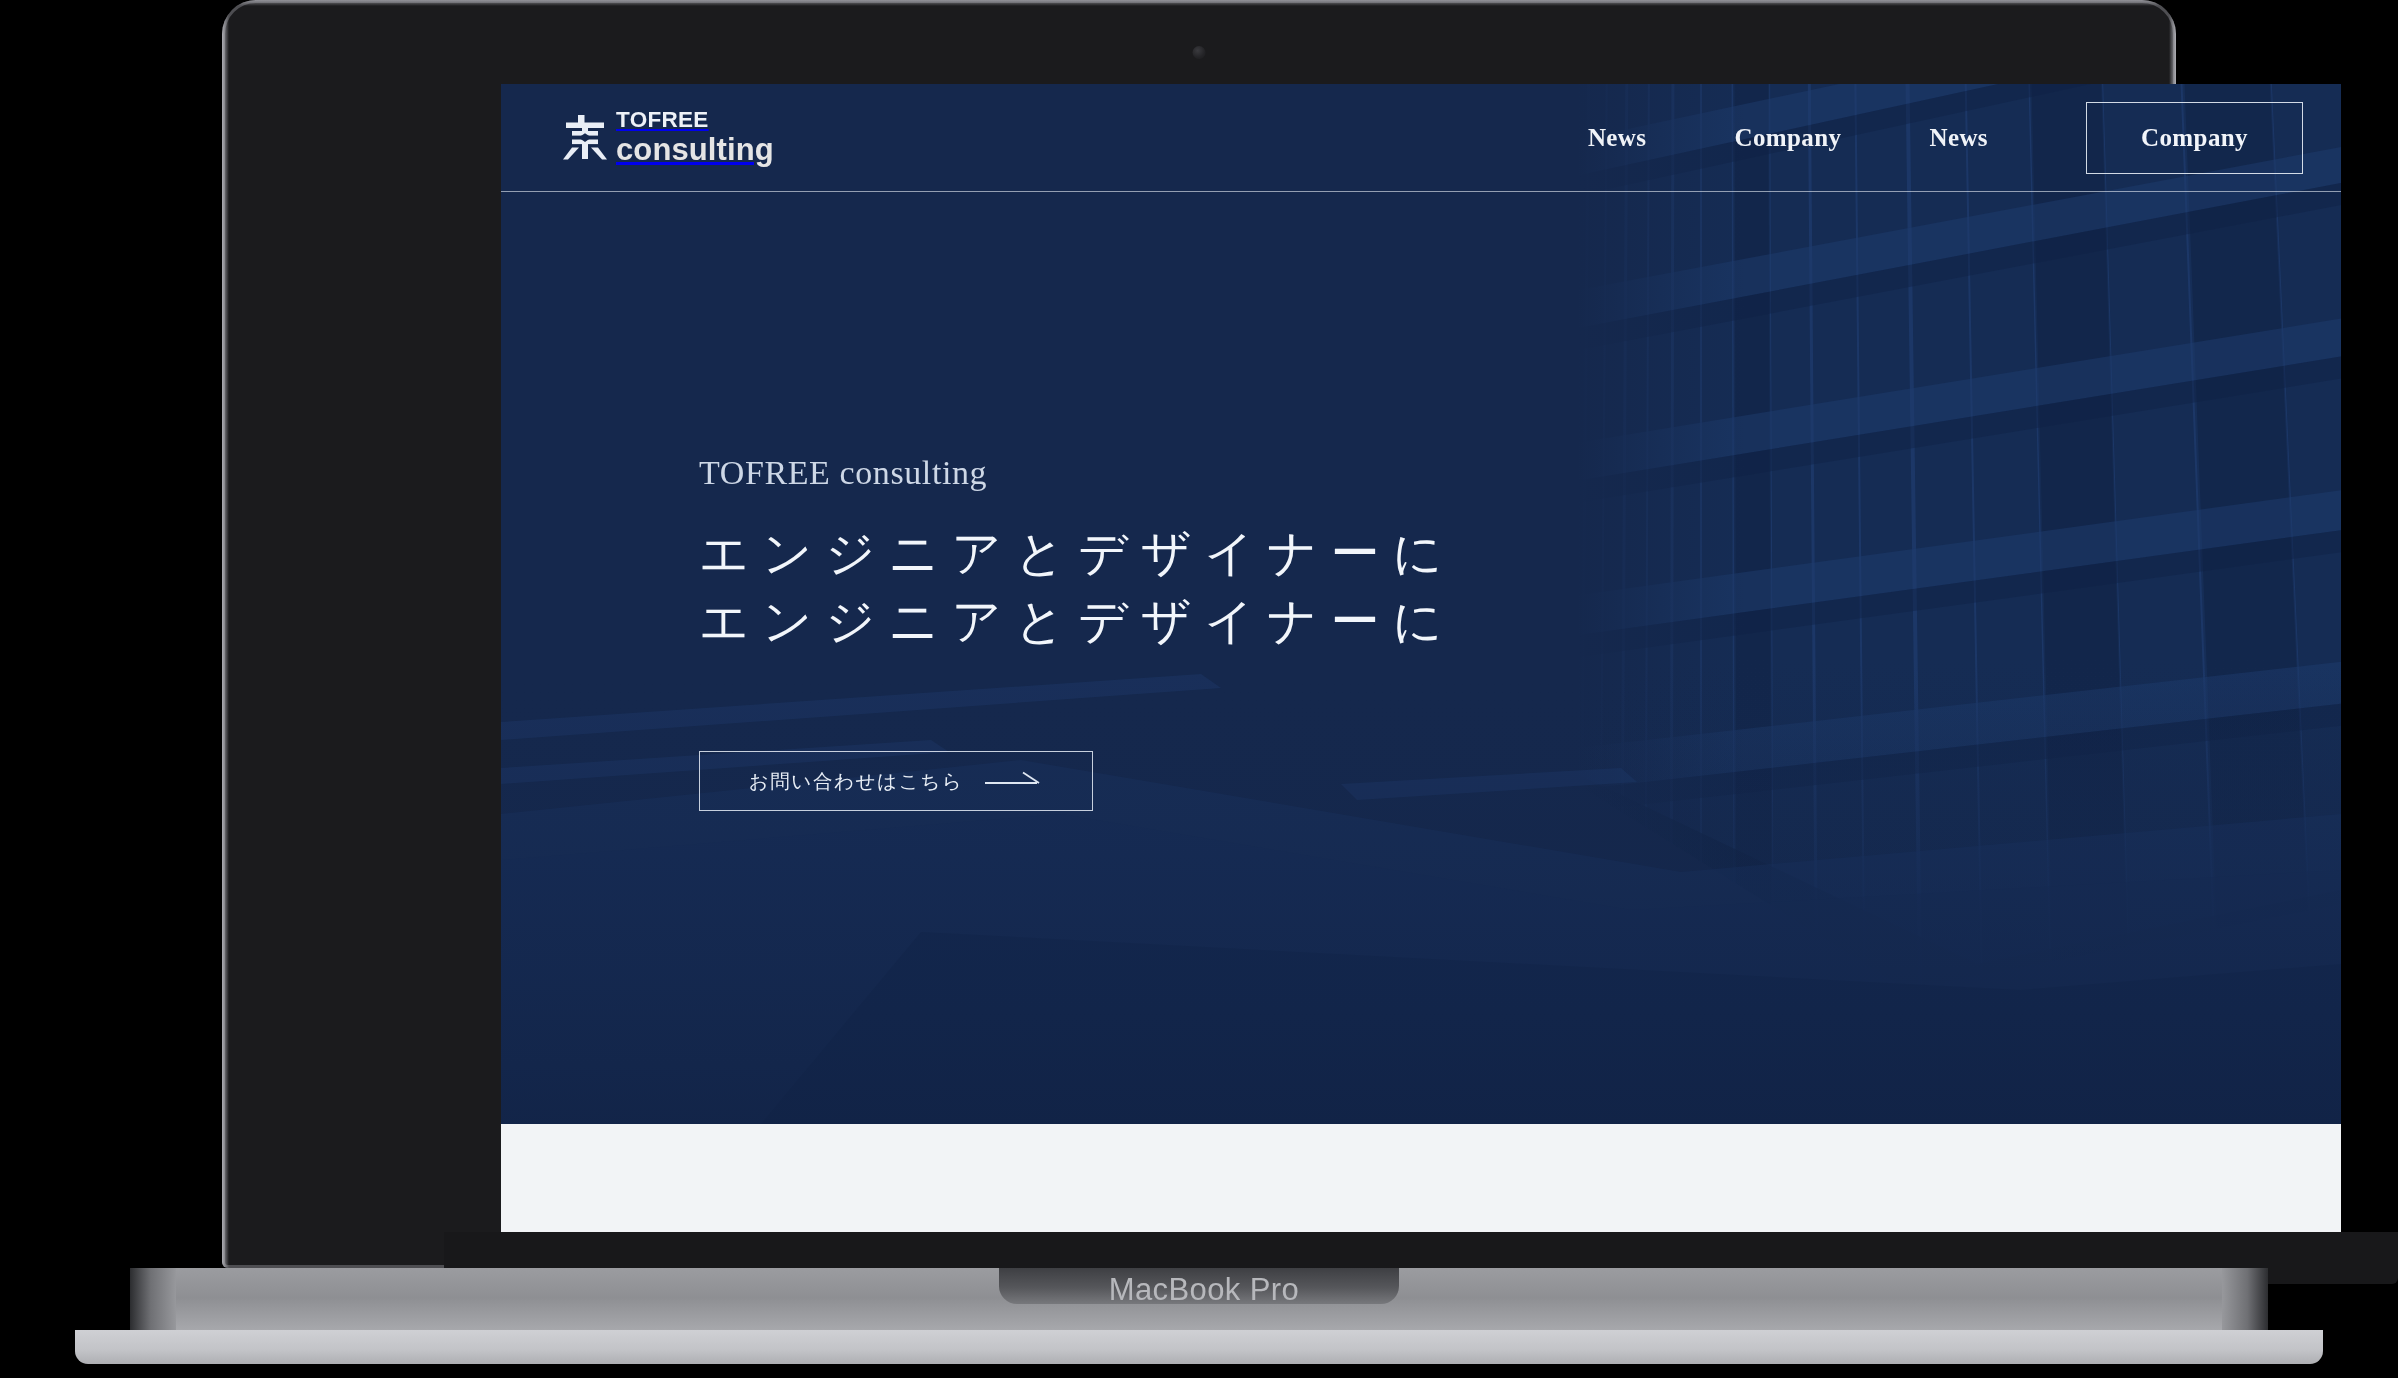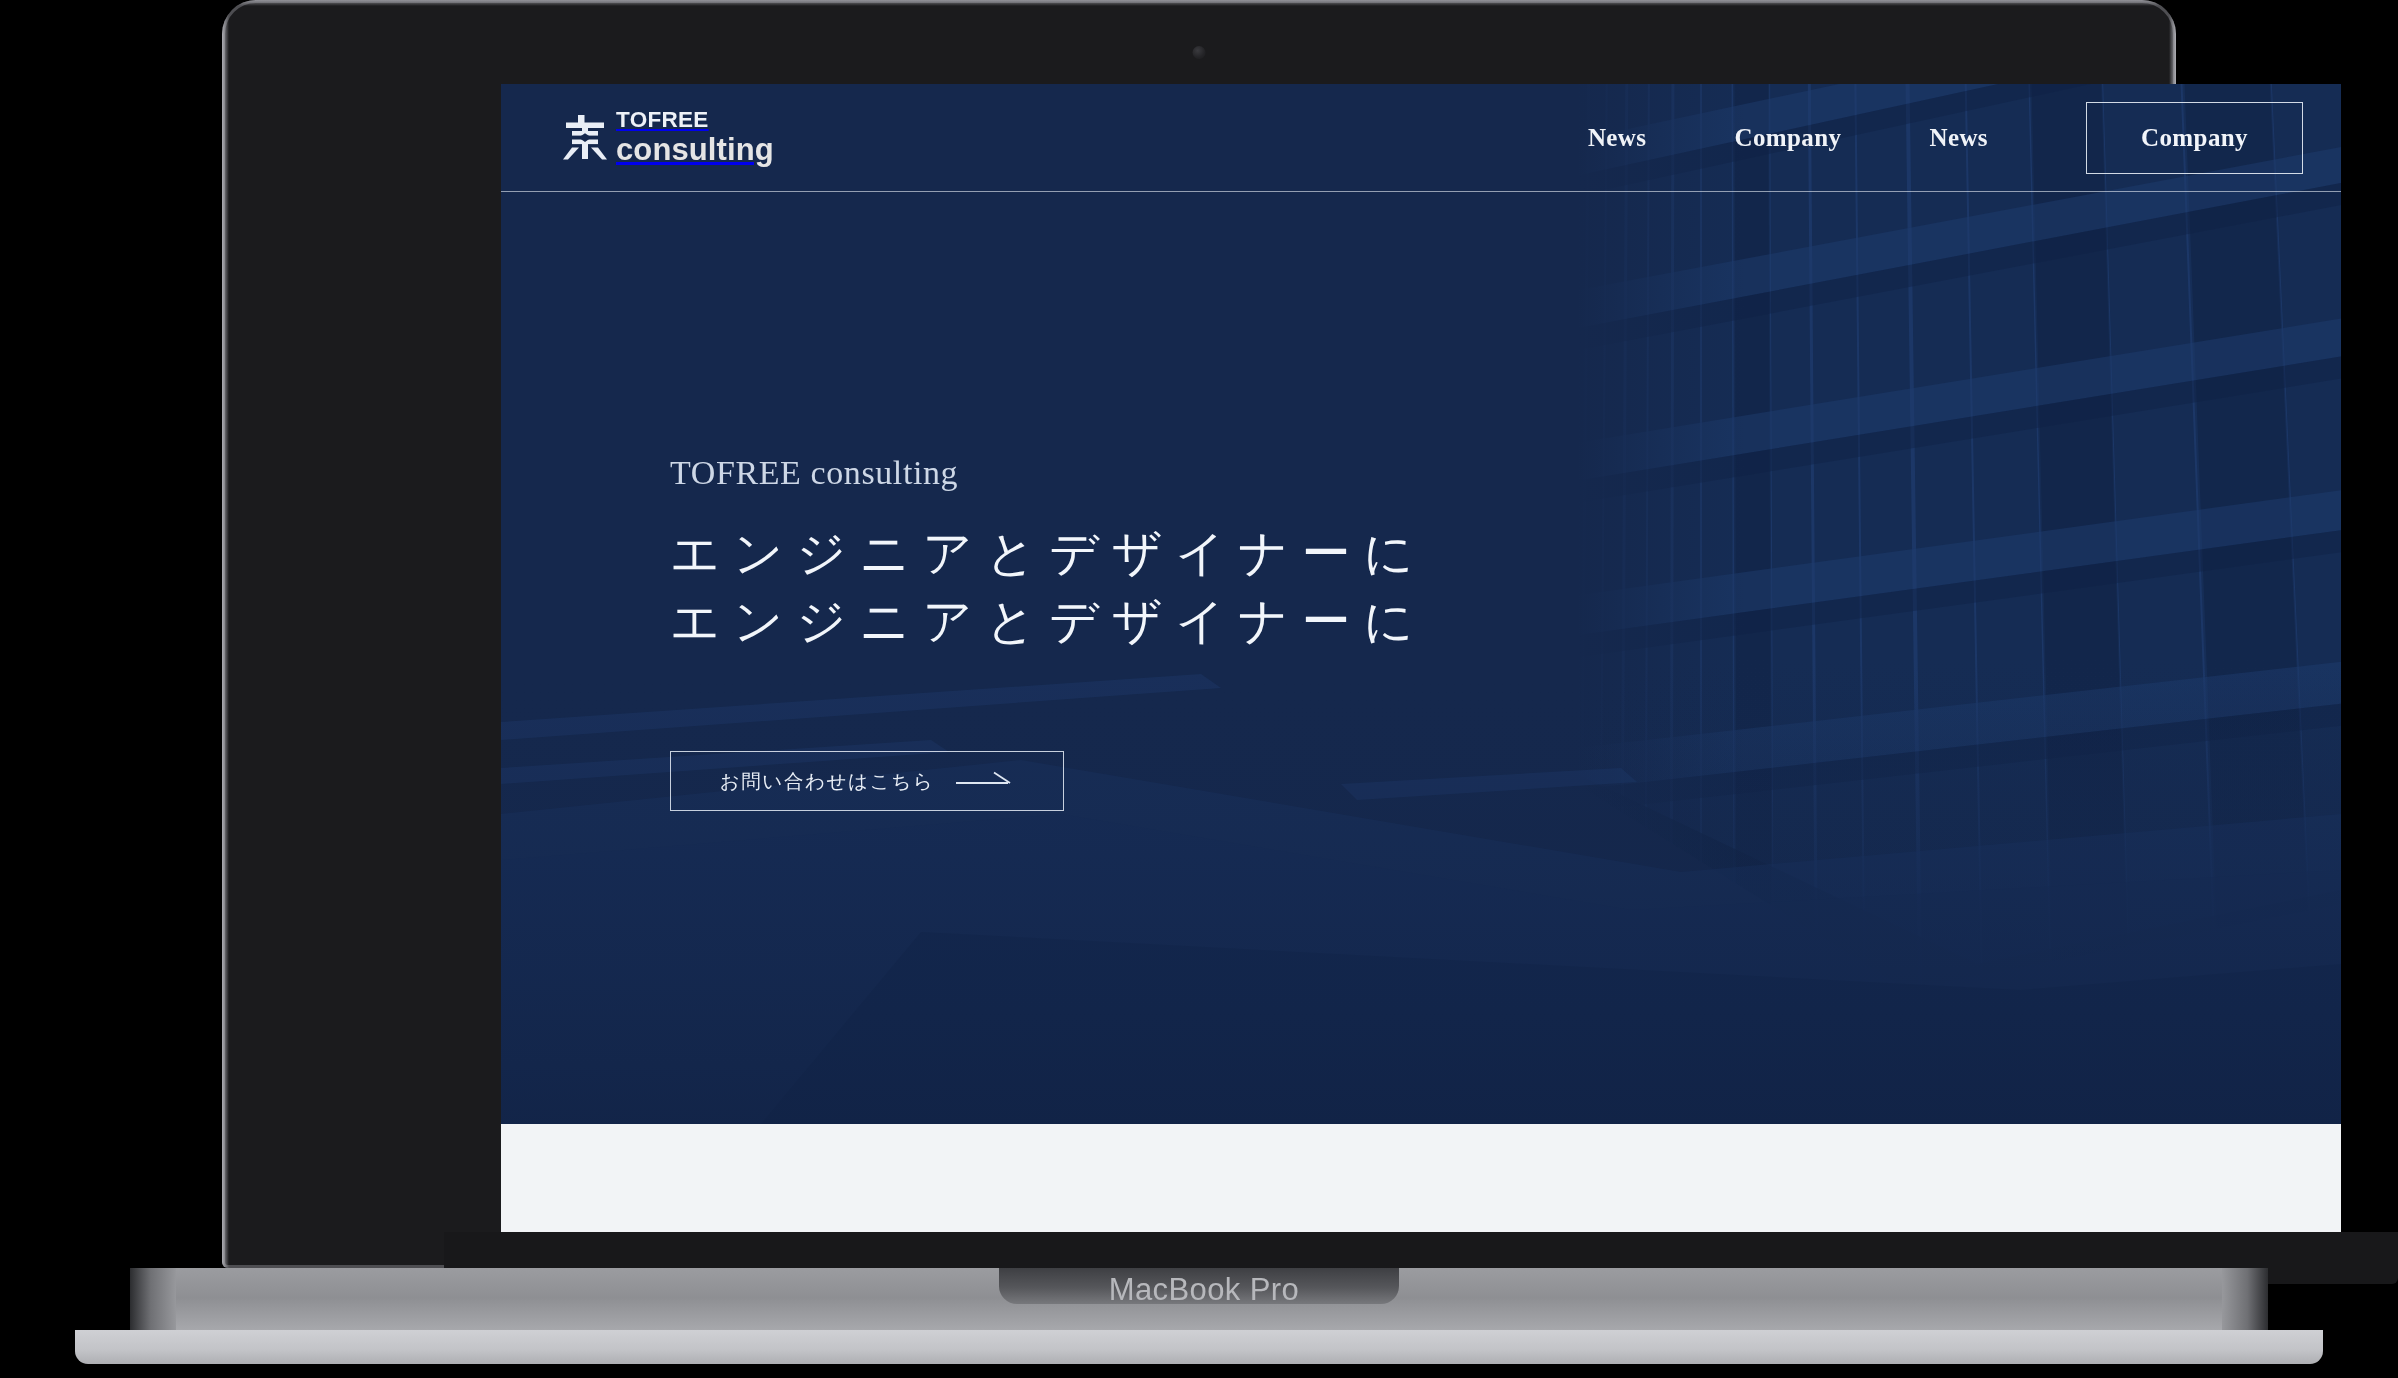--- a/index.html
+++ b/index.html
@@ -104,21 +104,21 @@
     font-family:"Liberation Serif", serif;
     font-weight:700;
     font-size:25px;
     letter-spacing:.4px;
     text-decoration:none;
     white-space:nowrap;
   }
 
   
   .hero-content{
-    position:absolute; left:169px; top:370px; z-index:5;
+    position:absolute; left:198px; top:370px; z-index:5;
   }
   .hero-eyebrow{
     font-family:"Liberation Serif", serif;
     font-size:34px;
     color:#cdd7e6;
     letter-spacing:.6px;
     margin-bottom:28px;
   }
   .hero-title{
     font-family:"Liberation Serif", serif;

